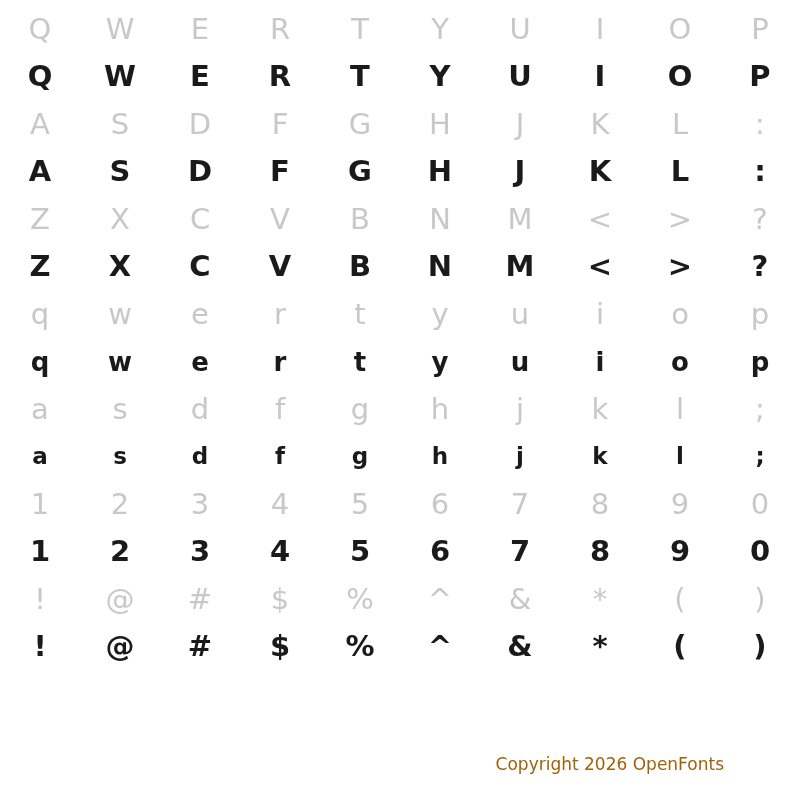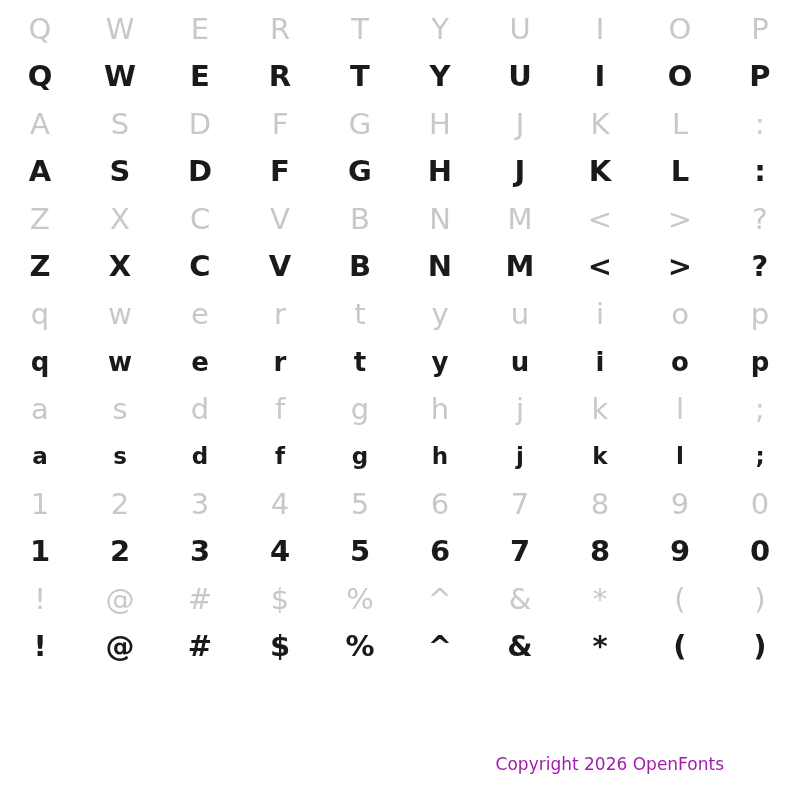--- a/index.html
+++ b/index.html
@@ -59,21 +59,21 @@
     font-size: 26px;
   }
   .row.xsmall .cell {
     font-size: 23px;
   }
   .copyright {
     position: absolute;
     right: 76px;
     bottom: 26px;
     font-size: 17px;
-    color: #a21caf;
+    color: #a16207;
     font-family: "DejaVu Sans", sans-serif;
     white-space: nowrap;
   }
 </style>
 </head>
 <body>
 
 <div class="sheet">
   <div class="grid" id="grid">
       <div class="row ghost">

